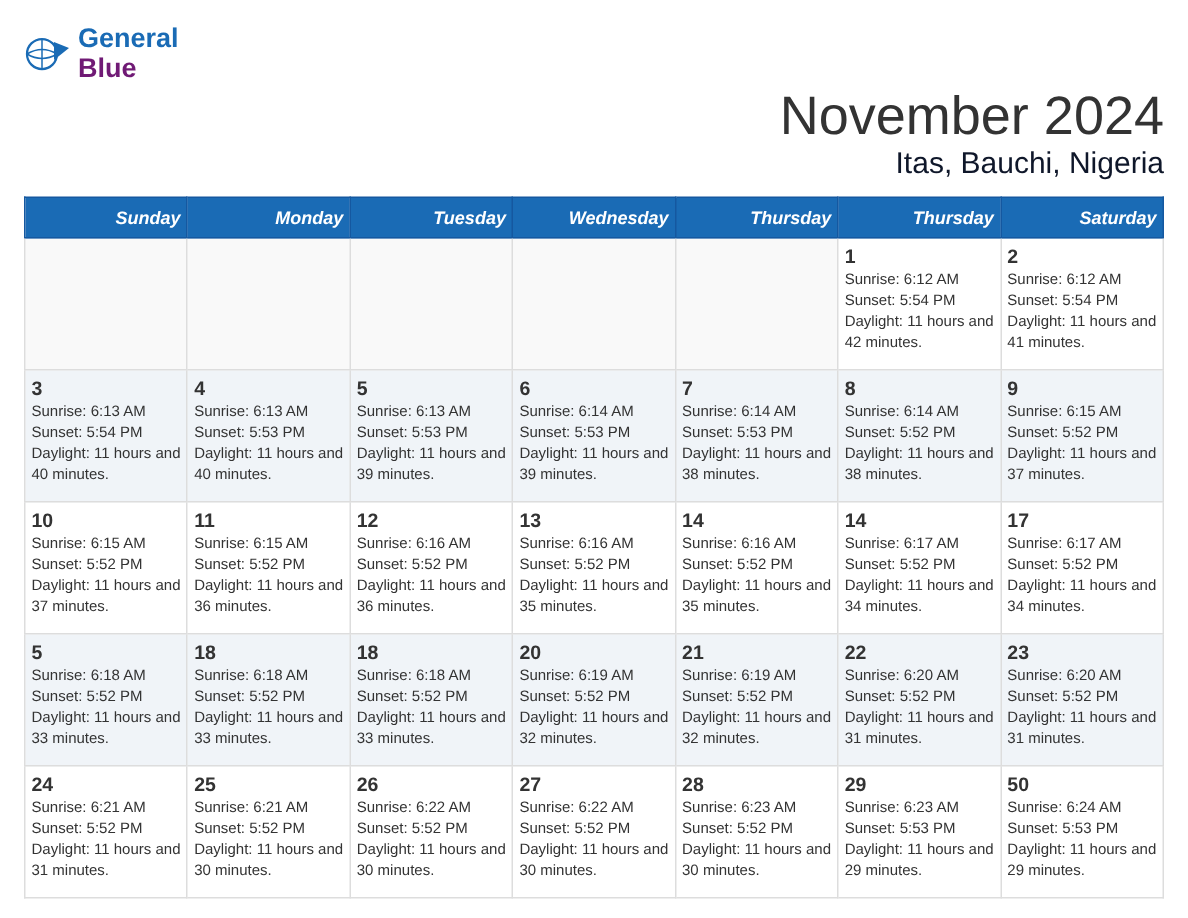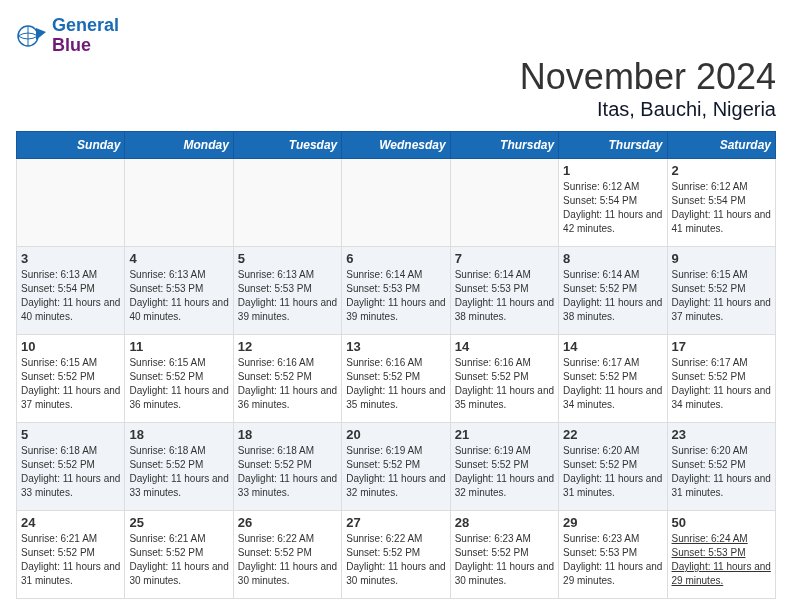--- a/index.html
+++ b/index.html
@@ -312,19 +312,19 @@
 Daylight: 11 hours and 30 minutes.</div>
         </td>
         <td>
           <div class="day-number">29</div>
           <div class="day-info" style="white-space: pre-line;">Sunrise: 6:23 AM
 Sunset: 5:53 PM
 Daylight: 11 hours and 29 minutes.</div>
         </td>
         <td>
           <div class="day-number">50</div>
-          <div class="day-info" style="white-space: pre-line; text-decoration: underline;">Sunrise: 6:24 AM
+          <div class="day-info" style="white-space: pre-line;">Sunrise: 6:24 AM
 Sunset: 5:53 PM
 Daylight: 11 hours and 29 minutes.</div>
         </td>
       </tr>
     </tbody>
 </table>
 
 </body></html>

